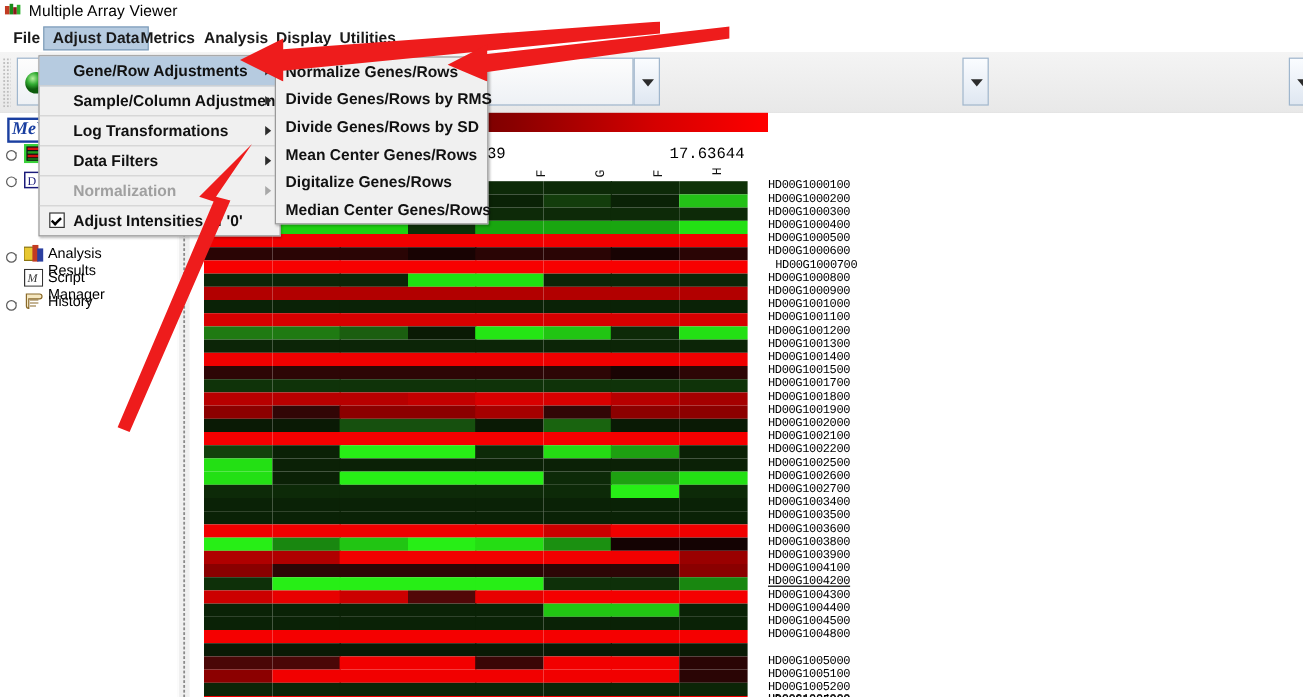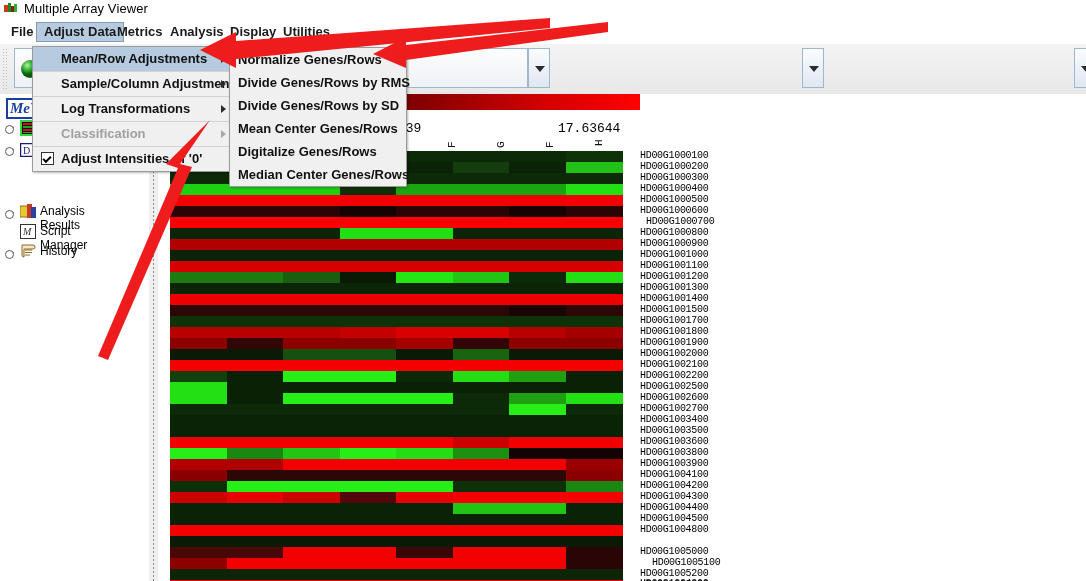--- a/index.html
+++ b/index.html
@@ -652,48 +652,52 @@
       <div class="gid" style="top: 219px; left: 0px;">HD00G1002200</div>
       <div class="gid" style="top: 230px; left: 0px;">HD00G1002500</div>
       <div class="gid" style="top: 241px; left: 0px;">HD00G1002600</div>
       <div class="gid" style="top: 252px; left: 0px;">HD00G1002700</div>
       <div class="gid" style="top: 263px; left: 0px;">HD00G1003400</div>
       <div class="gid" style="top: 274px; left: 0px;">HD00G1003500</div>
       <div class="gid" style="top: 285px; left: 0px;">HD00G1003600</div>
       <div class="gid" style="top: 296px; left: 0px;">HD00G1003800</div>
       <div class="gid" style="top: 307px; left: 0px;">HD00G1003900</div>
       <div class="gid" style="top: 318px; left: 0px;">HD00G1004100</div>
-      <div class="gid" style="top: 329px; left: 0px;">HD00G1004200</div>
+      <div class="gid" style="top: 329px; left: 0px; text-decoration: underline;">HD00G1004200</div>
       <div class="gid" style="top: 340px; left: 0px;">HD00G1004300</div>
       <div class="gid" style="top: 351px; left: 0px;">HD00G1004400</div>
       <div class="gid" style="top: 362px; left: 0px;">HD00G1004500</div>
       <div class="gid" style="top: 373px; left: 0px;">HD00G1004800</div>
       <div class="gid" style="top: 384px; left: 0px; margin-top: 43px;">HD00G1004900</div>
       <div class="gid" style="top: 395px; left: 0px;">HD00G1005000</div>
-      <div class="gid" style="top: 406px; left: 12px;">HD00G1005100</div>
+      <div class="gid" style="top: 406px; left: 0px;">HD00G1005100</div>
       <div class="gid" style="top: 417px; left: 0px;">HD00G1005200</div>
       <div class="gid" style="top: 428px; left: 0px;">HD00G1005300</div>
     </div>
 </div>
 
 <div class="pmenu abs" id="adjust-menu" style="left:32px;top:46px;width:200px;">
   <div class="pitem hl">
-    <span>Mean/Row Adjustments</span>
+    <span>Gene/Row Adjustments</span>
     <span class="sub"></span>
   </div>
   <div class="pitem">
     <span>Sample/Column Adjustments</span>
     <span class="sub"></span>
   </div>
   <div class="pitem">
     <span>Log Transformations</span>
     <span class="sub"></span>
   </div>
+  <div class="pitem">
+    <span>Data Filters</span>
+    <span class="sub"></span>
+  </div>
   <div class="pitem dis">
-    <span>Classification</span>
+    <span>Normalization</span>
     <span class="sub"></span>
   </div>
   <div class="pitem">
     <span class="ck"></span>
     <span>Adjust Intensities of '0'</span>
   </div>
 </div>
 
 <div class="abs" id="submenu" style="left:229px;top:47px;width:176px;">
   <div class="sitem">Normalize Genes/Rows</div>

